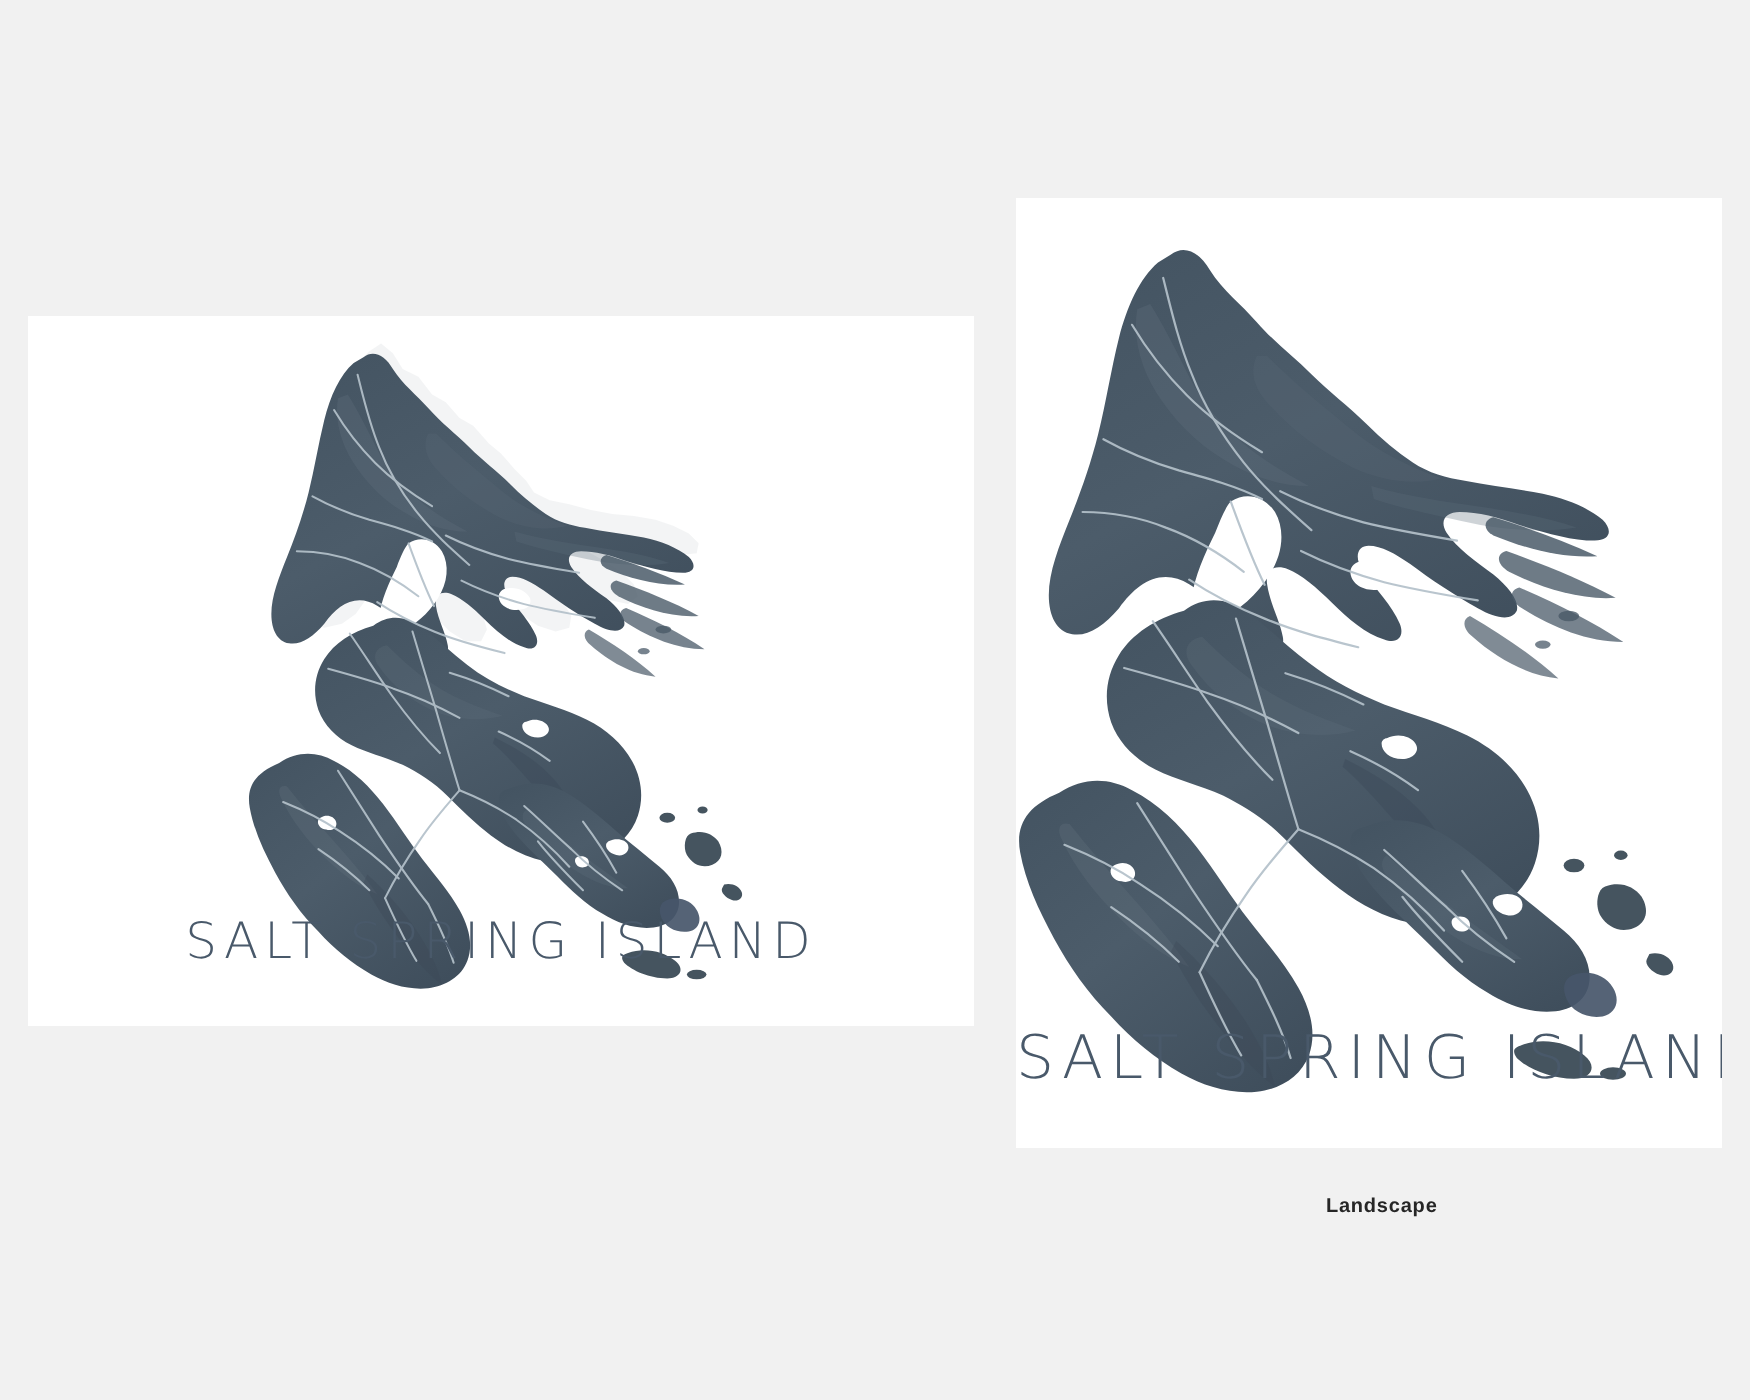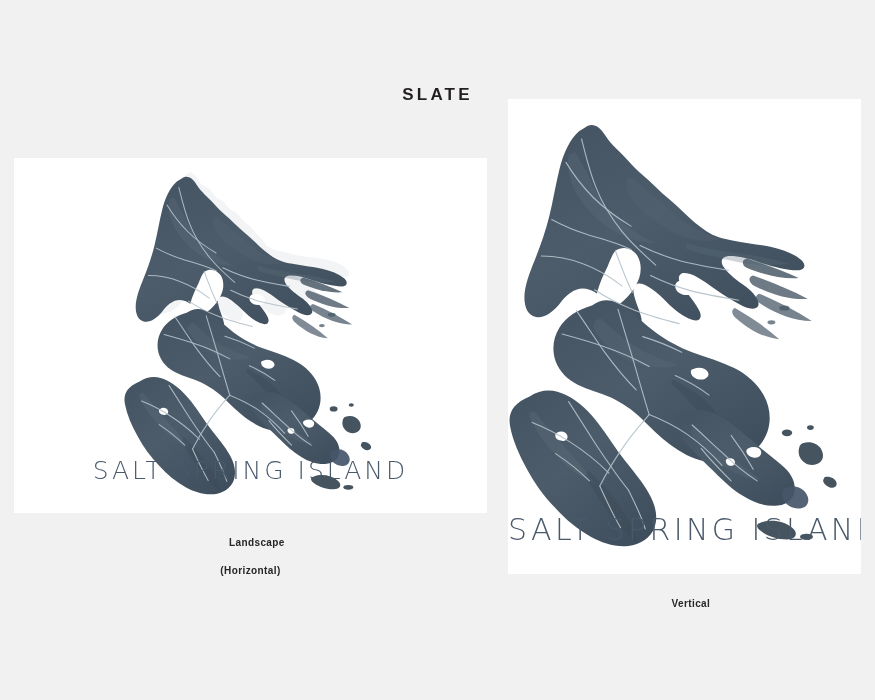--- a/index.html
+++ b/index.html
@@ -108,21 +108,20 @@
     top: 583px;
     width: 353px;
   }
   .caption-line2 { display: block; }
 </style>
 </head>
 <body>
 
 <div id="stage">
 
-  <div class="product-title">SLATE</div>
 
   <div class="poster poster-landscape">
 
     <svg class="map-art" viewBox="0 0 473 355" preserveAspectRatio="xMidYMid meet">
       <defs>
         <linearGradient id="slateGradL" x1="0" y1="0" x2="0.6" y2="1">
           <stop offset="0%" stop-color="#46soon"></stop>
         </linearGradient>
         <linearGradient id="slGradL" x1="0.1" y1="0" x2="0.85" y2="1">
           <stop offset="0%" stop-color="#445462"></stop>
@@ -330,24 +329,20 @@
           <path d="M232,212 C241,216 250,221 258,227"></path>
           <path d="M207,182 C217,185 227,189 237,194"></path>
         </g>
       </g>
 
     </svg>
 
     <div class="map-title">SALT SPRING ISLAND</div>
   </div>
 
-  <div class="caption caption-landscape">
-    <span>Landscape</span>
-    <span class="caption-line2">(Horizontal)</span>
-  </div>
 
   <div class="poster poster-portrait">
 
     <svg class="map-art" viewBox="0 0 353 475" preserveAspectRatio="xMidYMid meet">
       <defs>
         <linearGradient id="slGradP" x1="0.1" y1="0" x2="0.85" y2="1">
           <stop offset="0%" stop-color="#445462"></stop>
           <stop offset="45%" stop-color="#4c5c6a"></stop>
           <stop offset="100%" stop-color="#3f4e5c"></stop>
         </linearGradient>
@@ -486,16 +481,16 @@
             <path d="M207,182 C217,185 227,189 237,194"></path>
           </g>
         </g>
       </g>
     </svg>
 
     <div class="map-title">SALT SPRING ISLAND</div>
   </div>
 
   <div class="caption caption-portrait">
-    <span>Vertical</span>
+    <span>Landscape</span>
   </div>
 
 </div>
 
 </body></html>

